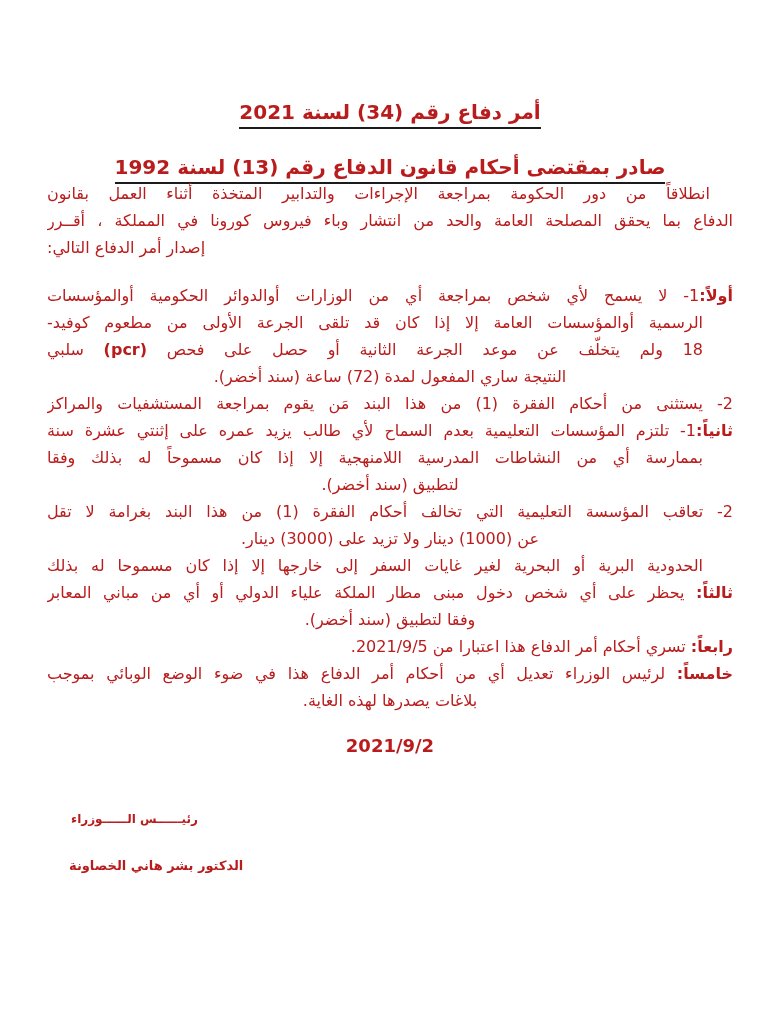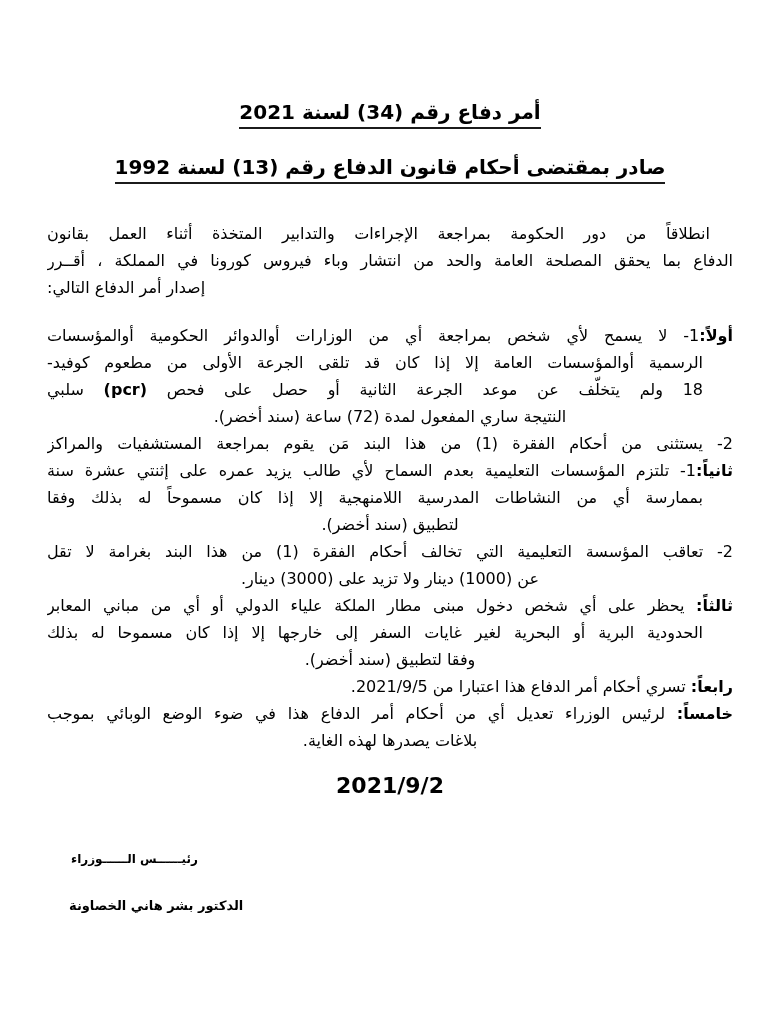--- a/index.html
+++ b/index.html
@@ -1,59 +1,59 @@
 <!DOCTYPE html>
 <html lang="ar"><head>
 <meta charset="utf-8">
 <style>
   html, body { margin: 0; padding: 0; background: #ffffff; }
   .page {
     position: relative;
     width: 780px;
     height: 1024px;
     background: #ffffff;
-    color: #000000;
+    color: #b91c1c;
     font-family: "DejaVu Sans", sans-serif;
     overflow: hidden;
   }
   .doc {
     position: absolute;
     top: 0; right: 0; left: 0; bottom: 0;
     padding: 99px 47px 0 47px;
     direction: rtl;
   }
   .title {
     text-align: center;
     font-weight: bold;
     font-size: 20px;
     line-height: 26px;
   }
   .title .u {
     border-bottom: 2px solid #1b1b1b;
     padding-bottom: 3px;
   }
   .title-2 { margin-top: 29px; }
-  .clauses-intro { margin-top: 40px; }
+  .clauses-intro { }
   .clauses { margin-top: 21px; }
   .para { margin: 0; }
   .line {
     font-size: 16px;
     line-height: 27px;
     overflow: hidden;
   }
   .line .b { font-weight: bold; }
   .al-justify { text-align: justify; text-align-last: justify; }
   .al-center  { text-align: center; }
   .al-left    { text-align: left; }
   .al-right   { text-align: right; }
   .issue-date {
     margin-top: 18px;
     text-align: center;
     font-weight: bold;
-    font-size: 22px;
+    font-size: 18px;
     line-height: 27px;
     direction: rtl;
   }
   .sig-title {
     margin-top: 47px;
     font-weight: bold;
     font-size: 12px;
     line-height: 27px;
     text-align: left;
     padding-left: 24px;
@@ -104,22 +104,22 @@
         <div class="para">
           <div class="line al-justify"><span class="b">ثانياً:</span><span>1- تلتزم المؤسسات التعليمية بعدم السماح لأي طالب يزيد عمره على إثنتي عشرة سنة</span></div>
           <div class="line al-justify" style="padding-right: 30px;"><span>بممارسة أي من النشاطات المدرسية اللامنهجية إلا إذا كان مسموحاً له بذلك وفقا</span></div>
           <div class="line al-center"><span>لتطبيق (سند أخضر).</span></div>
         </div>
         <div class="para">
           <div class="line al-justify"><span>2- تعاقب المؤسسة التعليمية التي تخالف أحكام الفقرة (1) من هذا البند بغرامة لا تقل</span></div>
           <div class="line al-center"><span>عن (1000) دينار ولا تزيد على (3000) دينار.</span></div>
         </div>
         <div class="para">
+          <div class="line al-justify" style="padding-right: 30px;"><span>الحدودية البرية أو البحرية لغير غايات السفر إلى خارجها إلا إذا كان مسموحا له بذلك</span></div>
           <div class="line al-justify"><span class="b">ثالثاً:</span><span> يحظر على أي شخص دخول مبنى مطار الملكة علياء الدولي أو أي من مباني المعابر</span></div>
-          <div class="line al-justify" style="padding-right: 30px;"><span>الحدودية البرية أو البحرية لغير غايات السفر إلى خارجها إلا إذا كان مسموحا له بذلك</span></div>
           <div class="line al-center"><span>وفقا لتطبيق (سند أخضر).</span></div>
         </div>
         <div class="para">
           <div class="line al-right"><span class="b">رابعاً:</span><span> تسري أحكام أمر الدفاع هذا اعتبارا من 2021/9/5.</span></div>
         </div>
         <div class="para">
           <div class="line al-justify"><span class="b">خامساً:</span><span> لرئيس الوزراء تعديل أي من أحكام أمر الدفاع هذا في ضوء الوضع الوبائي بموجب</span></div>
           <div class="line al-center"><span>بلاغات يصدرها لهذه الغاية.</span></div>
         </div>
       </div>

